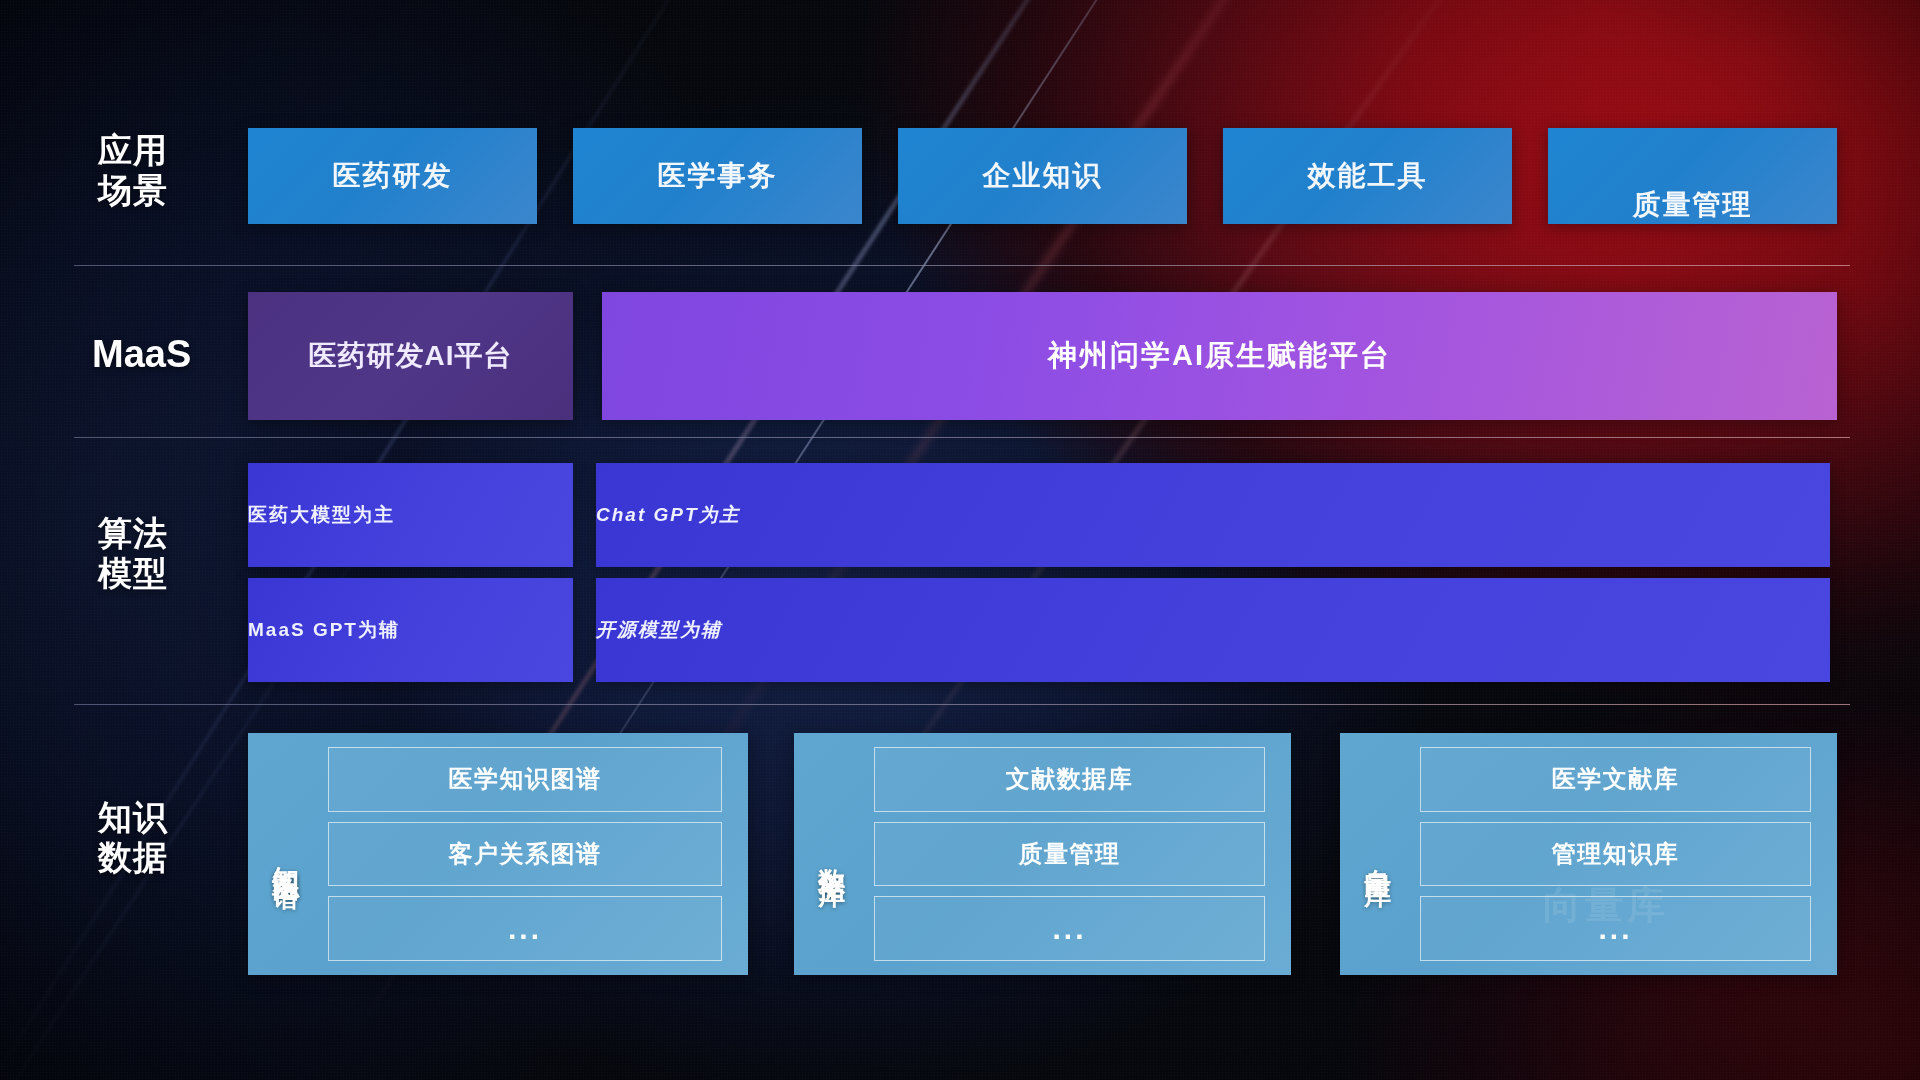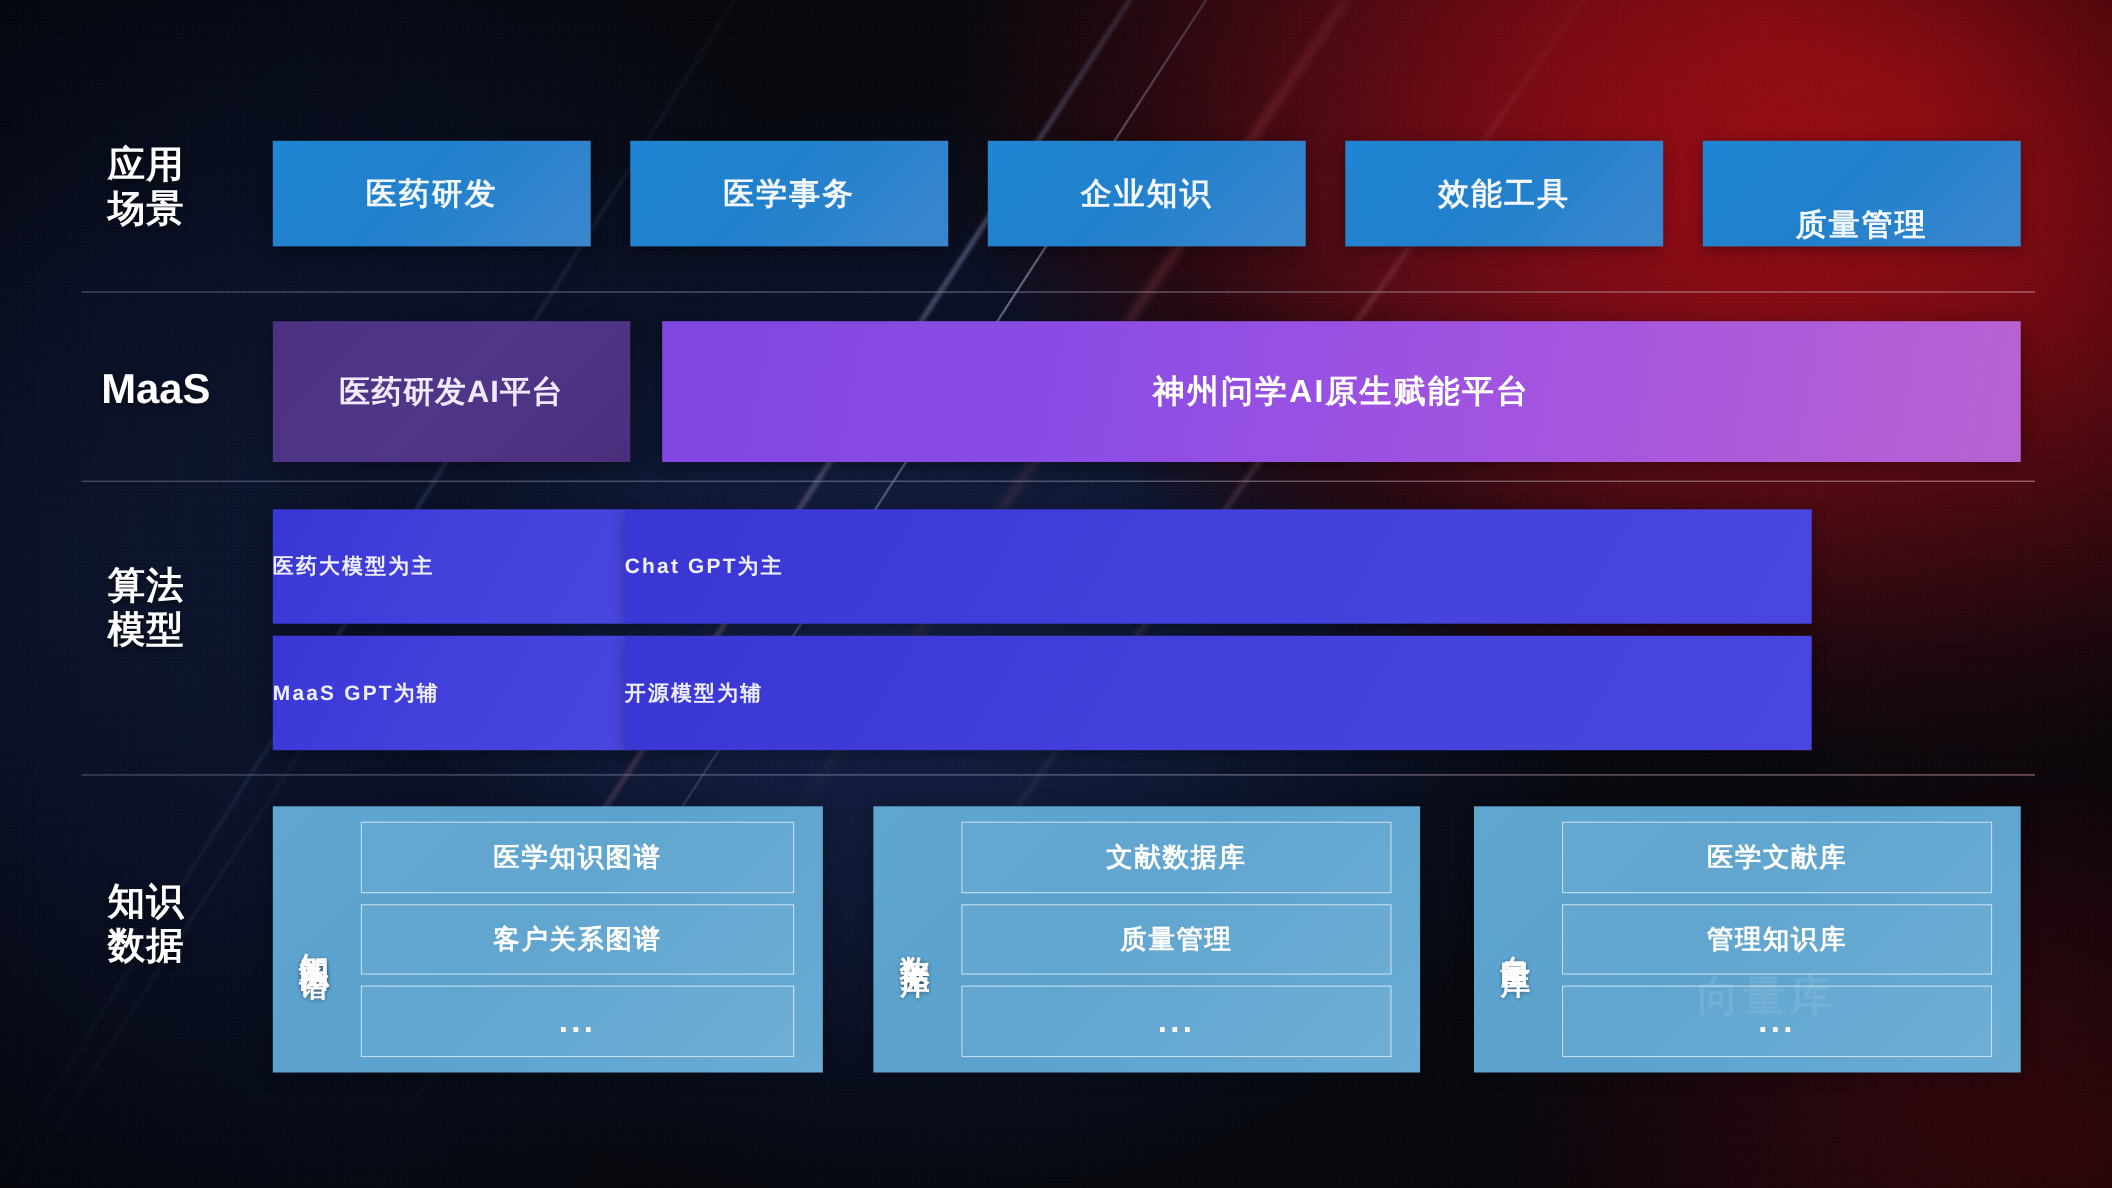--- a/index.html
+++ b/index.html
@@ -91,21 +91,21 @@
 
   
   .algo-box{
     position:absolute;height:104px;
     background:linear-gradient(120deg,#3a36d4 0%,#4340dc 50%,#4a47e0 100%);
     display:flex;align-items:center;
     color:#eef0ff;font-size:19px;font-weight:bold;letter-spacing:2px;
     box-shadow:0 3px 14px rgba(0,0,0,.32);
   }
   .algo-l{left:248px;width:325px;}
-  .algo-r{left:568px;width:1079px;}
+  .algo-r{left:596px;width:1234px;font-style:italic;}
   .algo-t{top:463px;}
   .algo-b{top:578px;}
 
   
   .kd-panel{
     position:absolute;top:733px;height:242px;
     background:linear-gradient(135deg,#5fa7d1 0%,#5aa2cd 45%,#6aacd4 100%);
     display:flex;align-items:center;
     box-shadow:0 3px 16px rgba(0,0,0,.32);
   }
@@ -194,21 +194,21 @@
   <div class="algo-box algo-r algo-t">
     <span>Chat GPT为主</span>
   </div>
   <div class="algo-box algo-l algo-b">
     <span>MaaS GPT为辅</span>
   </div>
   <div class="algo-box algo-r algo-b">
     <span>开源模型为辅</span>
   </div>
 
-  <div class="row-label" style="left:98px;top:800px;font-size:34px;">
+  <div class="row-label" style="left:98px;top:800px;font-size:34px;font-family:Liberation Mono, monospace;">
     <div>知识</div>
     <div>数据</div>
   </div>
 
   <div class="kd-panel" style="left:248px;width:500px;">
     <div class="kd-vlabel">知识图谱</div>
     <div class="kd-items">
       <div class="kd-item">
         <span>医学知识图谱</span>
       </div>

